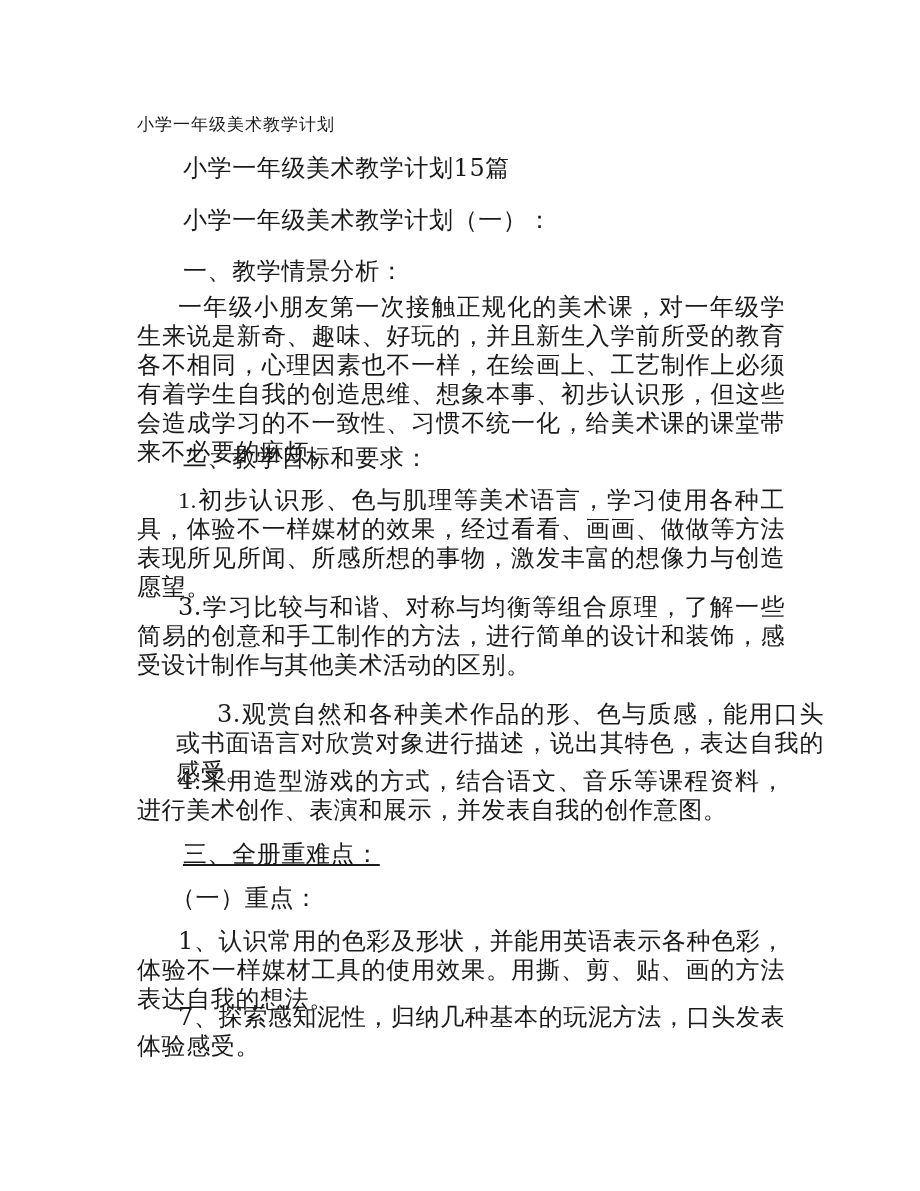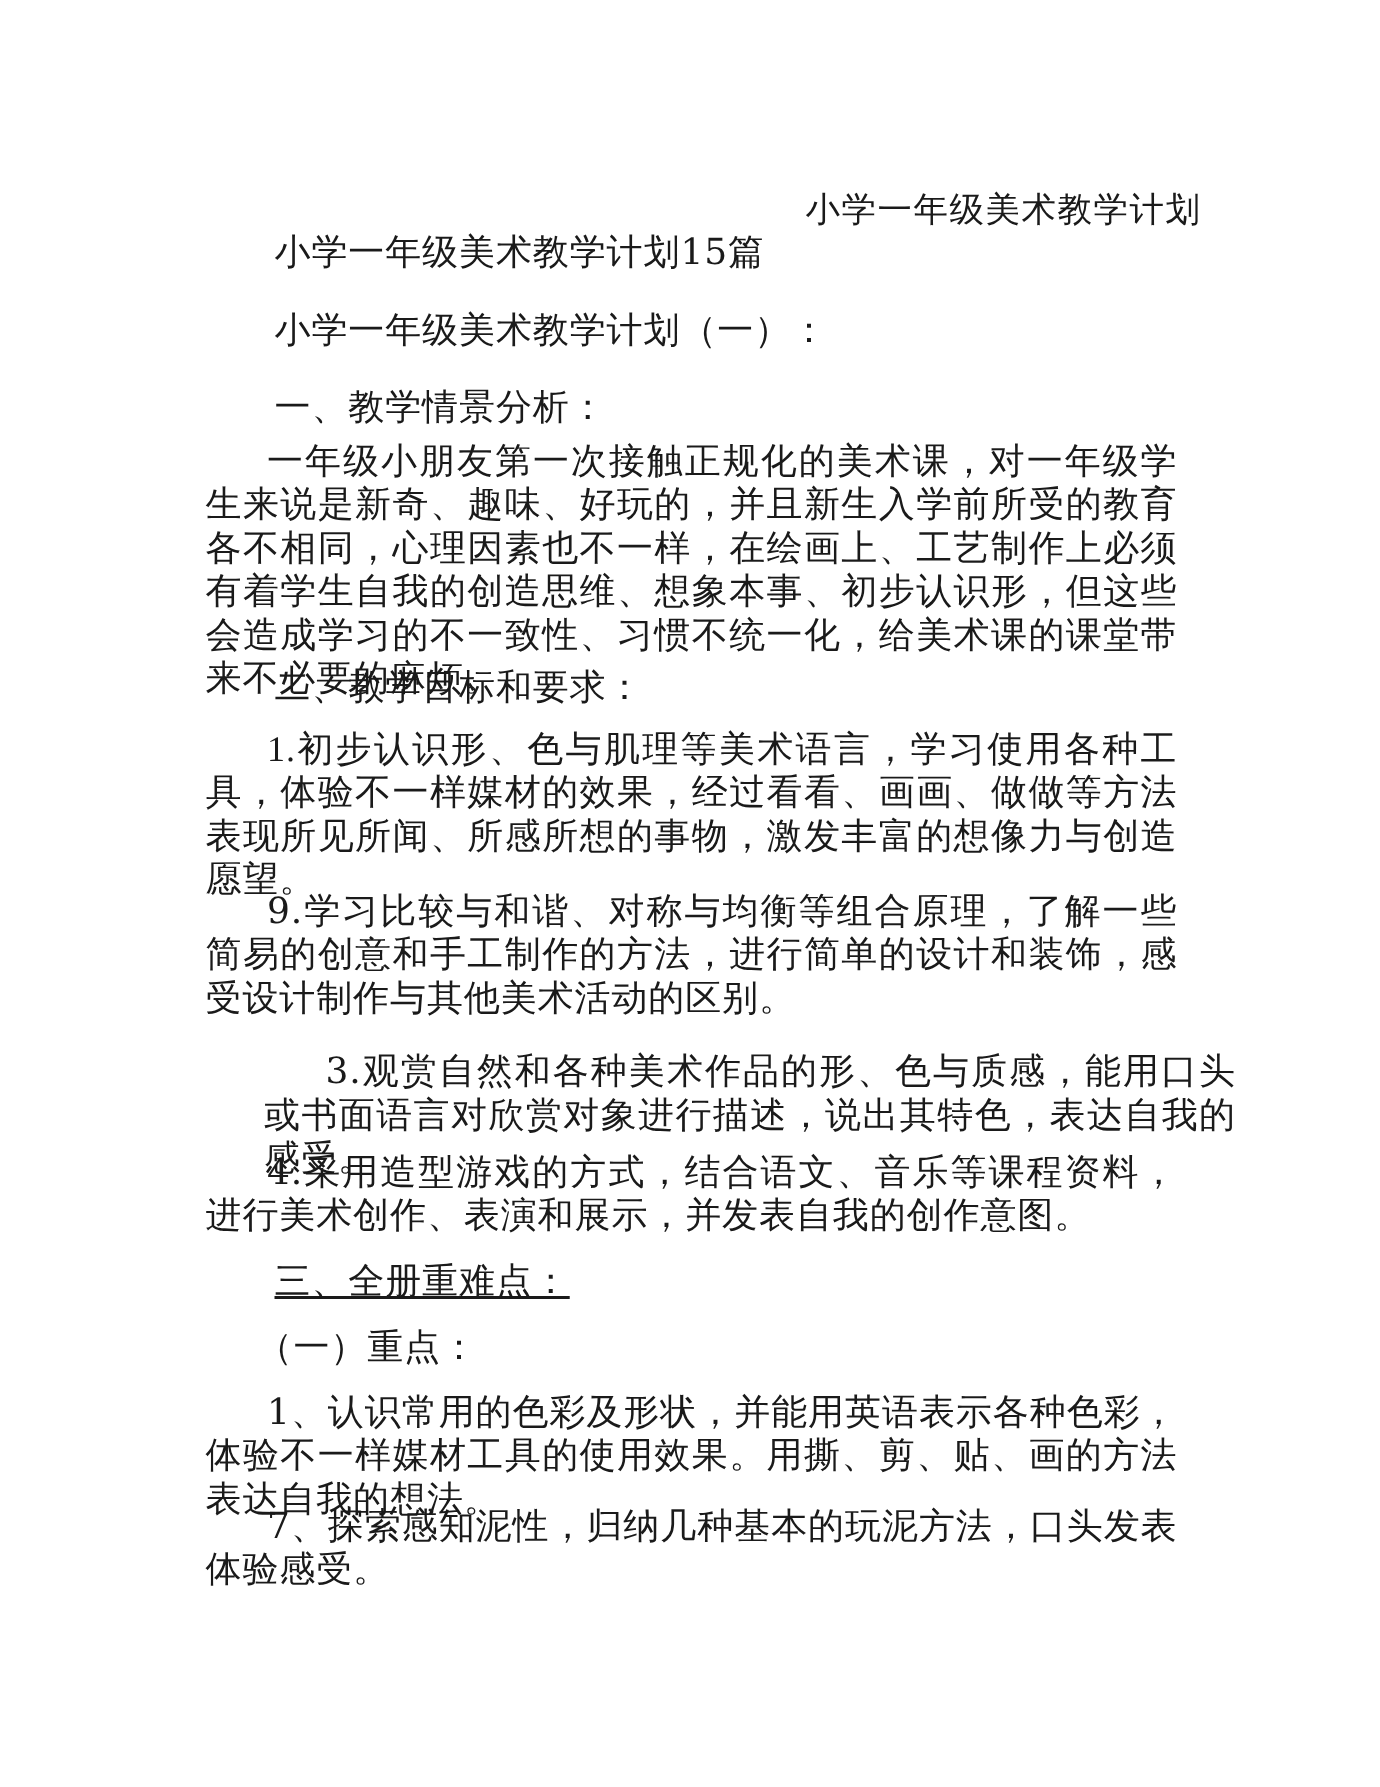--- a/index.html
+++ b/index.html
@@ -19,25 +19,25 @@
       position: absolute;
       left: 137px;
       top: 0;
       width: 648px;
     }
     .title {
       position: absolute;
       left: 0;
       width: 648px;
       top: 110px;
-      text-align: right;
-      font-size: 23px;
+      text-align: left;
+      font-size: 17px;
       line-height: 28px;
       letter-spacing: 1px;
-      margin: 16px;
+      margin: 0;
       font-weight: normal;
     }
     .para {
       position: absolute;
       left: 0;
       width: 648px;
       font-size: 24px;
       line-height: 29px;
       margin: 0;
       text-align: justify;
@@ -54,21 +54,21 @@
   <h1 class="title">小学一年级美术教学计划</h1>
 
   <p class="para indent-small" style="top:154px;">小学一年级美术教学计划15篇</p>
   <p class="para indent-small" style="top:206px;">小学一年级美术教学计划（一）：</p>
 
   <p class="para indent-small" style="top:257px;">一、教学情景分析：</p>
   <p class="para indent" style="top:293px;">一年级小朋友第一次接触正规化的美术课，对一年级学生来说是新奇、趣味、好玩的，并且新生入学前所受的教育各不相同，心理因素也不一样，在绘画上、工艺制作上必须有着学生自我的创造思维、想象本事、初步认识形，但这些会造成学习的不一致性、习惯不统一化，给美术课的课堂带来不必要的麻烦。</p>
 
   <p class="para indent-small" style="top:444px;">二、教学目标和要求：</p>
   <p class="para indent" style="top:486px;font-family:Liberation Serif, serif;">1.初步认识形、色与肌理等美术语言，学习使用各种工具，体验不一样媒材的效果，经过看看、画画、做做等方法表现所见所闻、所感所想的事物，激发丰富的想像力与创造愿望。</p>
-  <p class="para indent" style="top:593px;">9.学习比较与和谐、对称与均衡等组合原理，了解一些简易的创意和手工制作的方法，进行简单的设计和装饰，感受设计制作与其他美术活动的区别。</p>
+  <p class="para indent" style="top:593px;">3.学习比较与和谐、对称与均衡等组合原理，了解一些简易的创意和手工制作的方法，进行简单的设计和装饰，感受设计制作与其他美术活动的区别。</p>
   <p class="para indent" style="top:700px;margin-left:39px;">3.观赏自然和各种美术作品的形、色与质感，能用口头或书面语言对欣赏对象进行描述，说出其特色，表达自我的感受。</p>
   <p class="para indent" style="top:767px;">4.采用造型游戏的方式，结合语文、音乐等课程资料，进行美术创作、表演和展示，并发表自我的创作意图。</p>
 
   <p class="para indent-small" style="top:840px;text-decoration:underline;">三、全册重难点：</p>
   <p class="para" style="top:884px; text-indent:34px;">（一）重点：</p>
   <p class="para indent" style="top:927px;">1、认识常用的色彩及形状，并能用英语表示各种色彩，体验不一样媒材工具的使用效果。用撕、剪、贴、画的方法表达自我的想法。</p>
   <p class="para indent" style="top:1003px;">7、探索感知泥性，归纳几种基本的玩泥方法，口头发表体验感受。</p>
 </div>
 
 </body></html>

